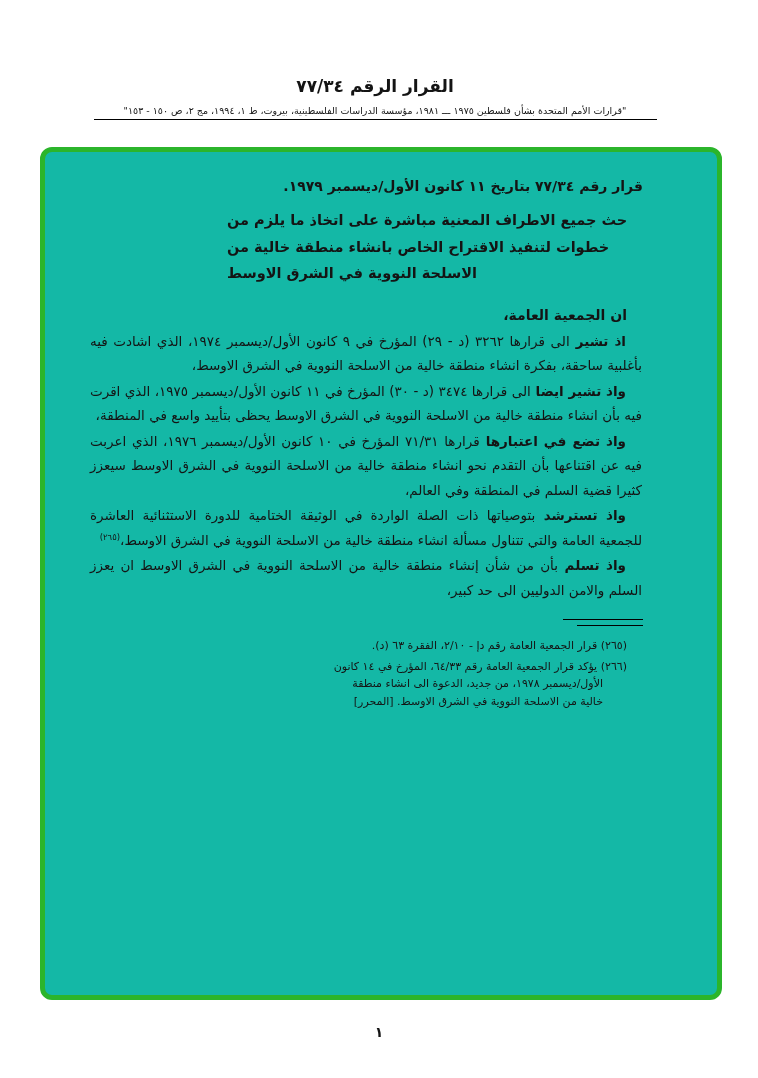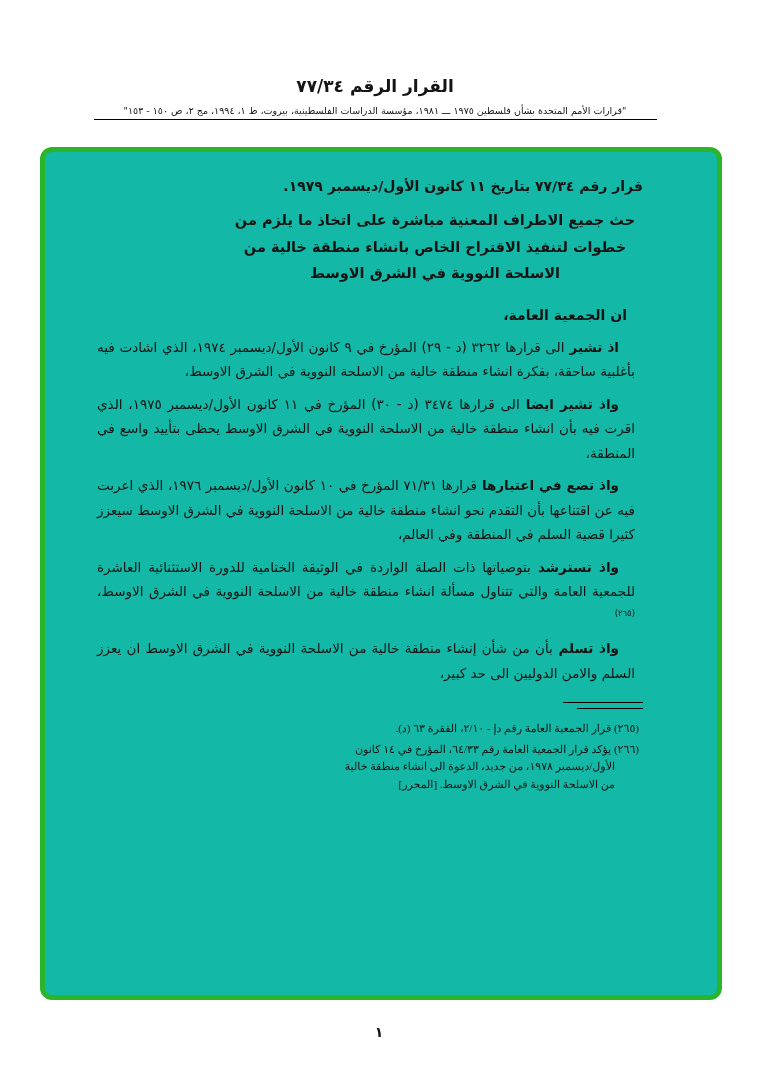--- a/index.html
+++ b/index.html
@@ -24,39 +24,39 @@
     box-sizing: border-box;
     border: 5px solid #2bb52b;
     border-radius: 12px;
     padding: 22px 74px 0 44px;
     background: #14b8a6;
   }
 
   .res-heading { font-size: 14px; font-weight: 700; line-height: 24px; margin: 0 0 9px 0; }
   .subject {
     font-size: 14.5px; font-weight: 700; line-height: 26.5px;
-    text-align: center; padding-left: 138px; margin: 0 0 11px 0;
+    text-align: left; padding-left: 138px; margin: 0 0 11px 0;
   }
   .opening { font-size: 14px; font-weight: 700; line-height: 24px; text-indent: 16px; margin: 16px 0 2px 0; }
 
   .para {
     font-size: 13.5px; line-height: 24.5px;
-    text-align: justify; text-indent: 16px; margin: 8px;
+    text-align: justify; text-indent: 16px; margin: 1px;
   }
   .lead { font-weight: 700; }
   sup { font-size: 8.5px; vertical-align: super; line-height: 0; }
 
   
   .footnote-sep { margin-top: 17px; }
   .sep-line { height: 1px; background: #000; }
   .sep-line.l1 { width: 80px; margin-bottom: 5px; }
   .sep-line.l2 { width: 66px; }
 
   .footnotes { margin-top: 11px; width: 310px; font-size: 11px; line-height: 17.5px; }
-  .footnote { text-align: right; padding-right: 24px; text-indent: -24px; margin: 0 4px 3px 0; font-family: Liberation Serif, serif; }
+  .footnote { text-align: right; padding-right: 24px; text-indent: -24px; margin: 0 16px 3px 0; }
 
   .page-number {
     position: absolute; top: 1024px; right: 0; width: 100%;
     text-align: center; font-size: 14px; font-weight: 700;
   }
 </style>
 </head>
 <body>
 
 <div class="page">

